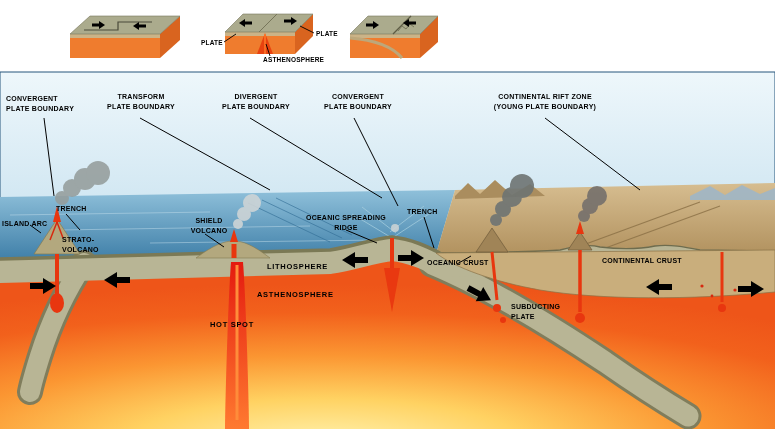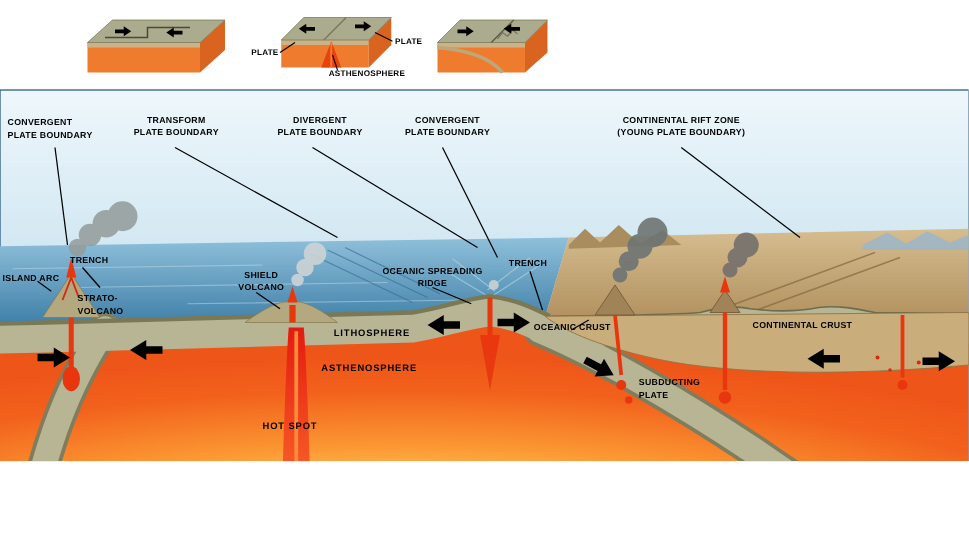--- a/index.html
+++ b/index.html
@@ -1,17 +1,17 @@
 <!DOCTYPE html>
 <html><head>
 <meta charset="utf-8">
 <style>
   html,body { margin:0; padding:0; background:#ffffff; }
   #figure {
-    position:relative; width:775px; height:369px; overflow:hidden;
+    position:relative; width:775px; height:429px; overflow:hidden;
     background:#ffffff;
     font-family:"Liberation Sans", sans-serif;
   }
   #art { position:absolute; left:0; top:0; }
   .lbl {
     position:absolute; color:#000;
     font:bold 7px "Liberation Sans", sans-serif;
     letter-spacing:.25px; line-height:1.4; white-space:pre-line;
   }
   .lbl.c { text-align:center; }
@@ -217,21 +217,21 @@
 VOLCANO</div>
 <div class="lbl c" style="left:178px; top:216px; width:62px;">SHIELD
 VOLCANO</div>
 <div class="lbl c" style="left:302px; top:213px; width:88px;">OCEANIC SPREADING
 RIDGE</div>
 <div class="lbl" style="left:407px; top:207px;">TRENCH</div>
 <div class="lbl big" style="left:267px; top:262px;">LITHOSPHERE</div>
 <div class="lbl" style="left:427px; top:258px;">OCEANIC CRUST</div>
 <div class="lbl" style="left:602px; top:256px;">CONTINENTAL CRUST</div>
 <div class="lbl big" style="left:257px; top:290px;">ASTHENOSPHERE</div>
-<div class="lbl big" style="left:210px; top:336px;">HOT SPOT</div>
+<div class="lbl big" style="left:210px; top:320px;">HOT SPOT</div>
 <div class="lbl" style="left:511px; top:302px;">SUBDUCTING
 PLATE</div>
 
 <div class="lbl tiny" style="left:201px; top:38px;">PLATE</div>
 <div class="lbl tiny" style="left:316px; top:29px;">PLATE</div>
 <div class="lbl tiny" style="left:263px; top:55px;">ASTHENOSPHERE</div>
 
 </div>
 
 </body></html>

